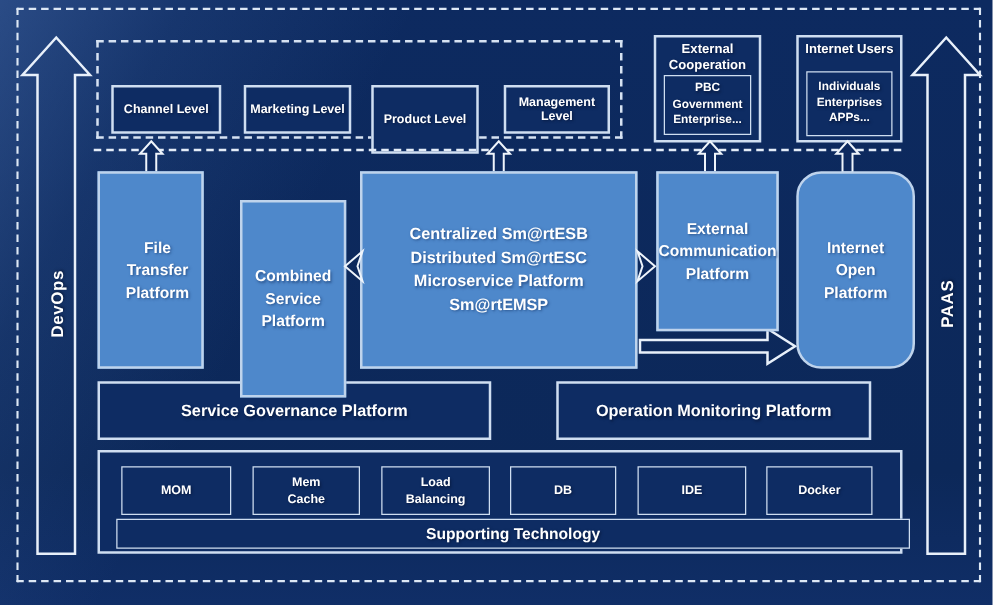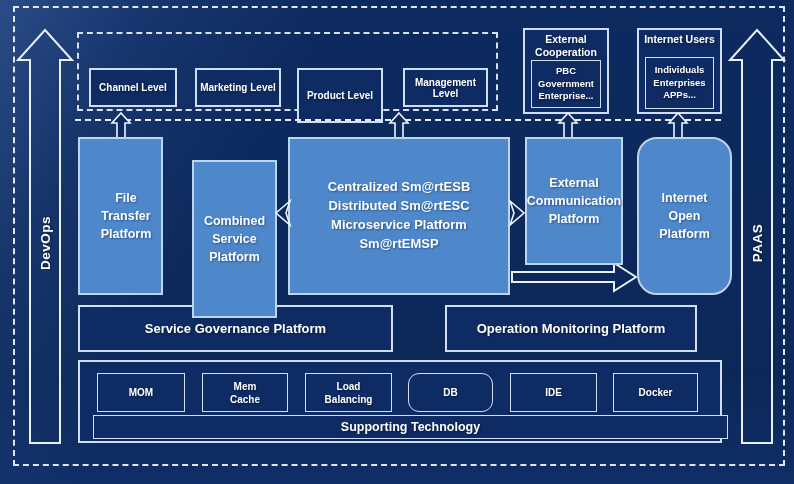--- a/index.html
+++ b/index.html
@@ -128,18 +128,18 @@
 
   <div class="abs dark-box" style="left:78px; top:305px; width:315px; height:47px; font-size:13px;">Service Governance Platform</div>
   <div class="abs dark-box" style="left:405px; top:305px; width:252px; height:47px; font-size:13px;margin-left:40px;">Operation Monitoring Platform</div>
 
   <div class="abs" style="left:78px; top:360px; width:644px; height:83px; border:2px solid #cfdef1; background:#0e2c63;"></div>
   <div class="abs dark-box tech-label" style="left:97px; top:373px; width:88px; height:39px; border-width:1.5px;">MOM</div>
   <div class="abs dark-box tech-label" style="left:202px; top:373px; width:86px; height:39px; border-width:1.5px;">Mem
 Cache</div>
   <div class="abs dark-box tech-label" style="left:305px; top:373px; width:87px; height:39px; border-width:1.5px;">Load
 Balancing</div>
-  <div class="abs dark-box tech-label" style="left:408px; top:373px; width:85px; height:39px; border-width:1.5px;border-radius:11px;">DB</div>
+  <div class="abs dark-box tech-label" style="left:408px; top:373px; width:85px; height:39px; border-width:1.5px;">DB</div>
   <div class="abs dark-box tech-label" style="left:510px; top:373px; width:87px; height:39px; border-width:1.5px;">IDE</div>
   <div class="abs dark-box tech-label" style="left:613px; top:373px; width:85px; height:39px; border-width:1.5px;">Docker</div>
   <div class="abs dark-box" style="left:93px; top:415px; width:635px; height:24px; border-width:1.5px; font-size:12.5px;">Supporting Technology</div>
 
 </div>
 
 </body></html>

